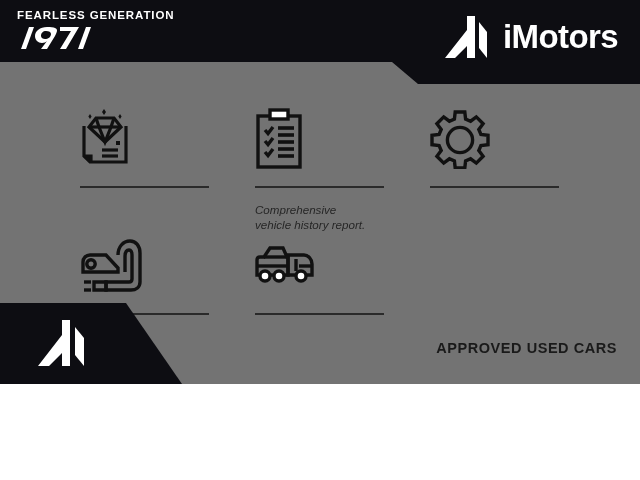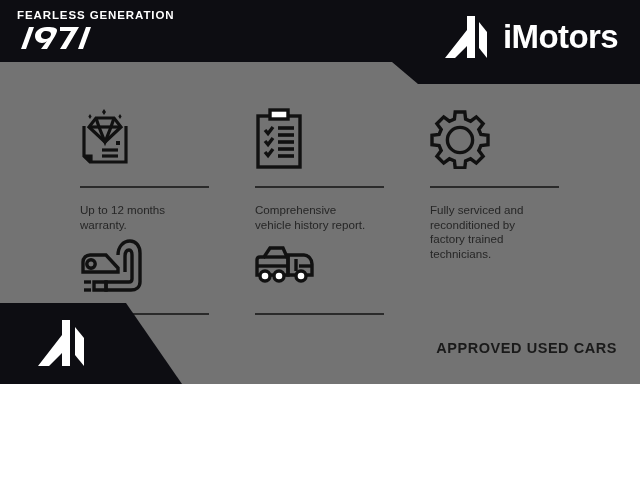--- a/index.html
+++ b/index.html
@@ -85,21 +85,21 @@
     width: 640px;
   }
   .frow.row1 { top: 22px; }
   .frow.row2 { top: 149px; }
 
   .cell {
     position: absolute;
     width: 175px;
   }
   .cell.c1 { left: 80px; }
-  .cell.c2 { left: 255px; }
+  .cell.c2 { left: 255px; font-style: italic; }
   .cell.c3 { left: 430px; }
 
   .icon-box {
     height: 66px;
     display: flex;
     align-items: center;
     justify-content: flex-start;
   }
   .icon-box svg {
     display: block;
@@ -198,22 +198,20 @@
             <path d="M22,48 L38,48" stroke-linecap="butt"></path>
             <rect x="36" y="33" width="4" height="4" fill="#111111" stroke="none"></rect>
             <g fill="#111111" stroke="none">
               <polygon points="24,1 26,4 24,7 22,4"></polygon>
               <polygon points="10,6 11.6,8.5 10,11 8.4,8.5"></polygon>
               <polygon points="40,6 41.6,8.5 40,11 38.4,8.5"></polygon>
             </g>
           </svg>
         </div>
         <div class="divider"></div>
-        <div class="cell-text">Up to 12 months
-warranty.</div>
       </div>
 
       <div class="cell c2">
         <div class="icon-box">
           <svg width="48" height="62" viewBox="0 0 48 62" fill="none" stroke="#111111" stroke-width="3.4">
             <rect x="3" y="8" width="42" height="51" stroke-linejoin="miter"></rect>
             <rect x="15" y="2" width="18" height="9" fill="#ffffff" stroke-linejoin="miter"></rect>
             <g stroke-width="3.4" stroke-linecap="butt" stroke-linejoin="miter">
               <path d="M10,22 L13,25.5 L18,19"></path>
               <path d="M10,33 L13,36.5 L18,30"></path>
@@ -234,24 +232,20 @@
       </div>
 
       <div class="cell c3">
         <div class="icon-box">
           <svg width="60" height="60" viewBox="0 0 60 60" fill="none" stroke="#111111" stroke-width="3.4">
             <path d="M25.2,3 L34.8,3 L35.6,10.1 L40.6,12.2 L46.3,7.9 L53.1,14.7 L48.8,20.4 L50.9,25.4 L58,26.2 L58,35.8 L50.9,36.6 L48.8,41.6 L53.1,47.3 L46.3,54.1 L40.6,49.8 L35.6,51.9 L34.8,59 L25.2,59 L24.4,51.9 L19.4,49.8 L13.7,54.1 L6.9,47.3 L11.2,41.6 L9.1,36.6 L2,35.8 L2,26.2 L9.1,25.4 L11.2,20.4 L6.9,14.7 L13.7,7.9 L19.4,12.2 L24.4,10.1 Z" stroke-linejoin="miter"></path>
             <circle cx="30" cy="31" r="12.6"></circle>
           </svg>
         </div>
         <div class="divider"></div>
-        <div class="cell-text">Fully serviced and
-reconditioned by
-factory trained
-technicians.</div>
       </div>
 
     </div>
 
     <div class="frow row2">
 
       <div class="cell c1">
         <div class="icon-box">
           <svg width="62" height="56" viewBox="0 0 62 56" fill="none" stroke="#111111" stroke-width="3.4">
             <path d="M3,34 L3,24 C3,20 6,17 10,17 L26,17 L38,30 L38,34 Z" stroke-linejoin="miter"></path>

